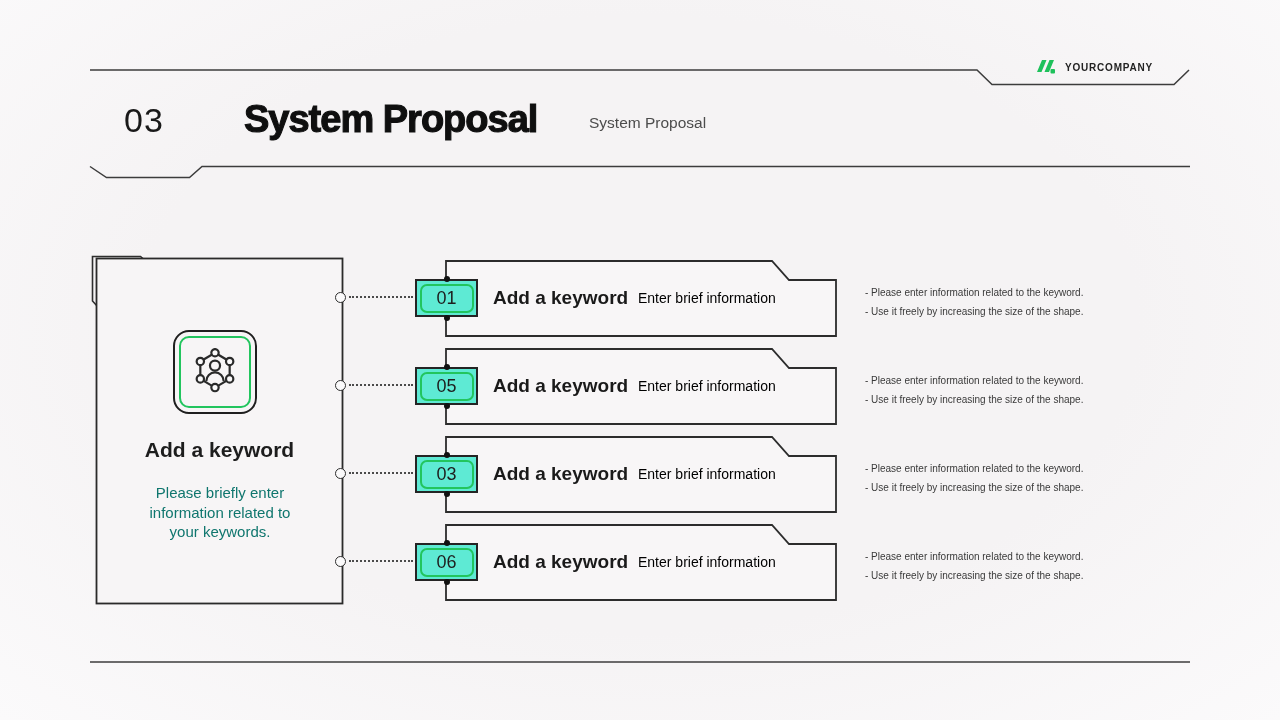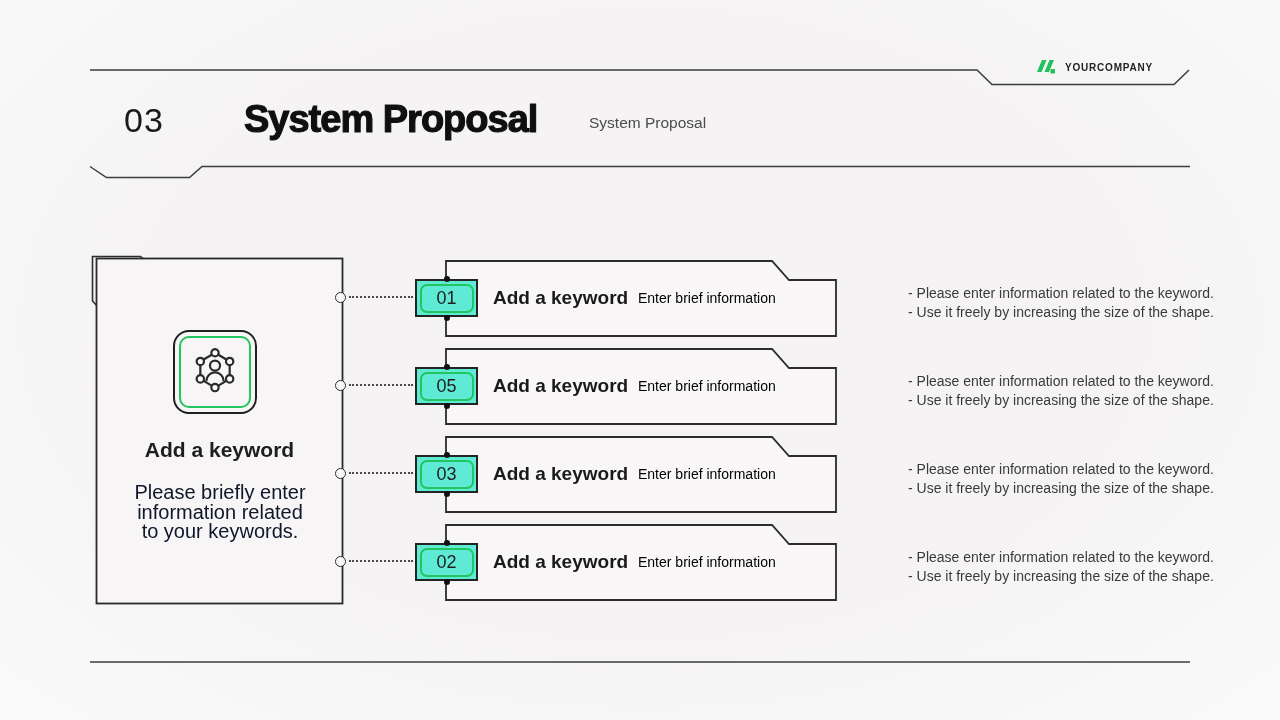--- a/index.html
+++ b/index.html
@@ -16,36 +16,36 @@
   .title{left:244px;top:98px;font-size:38px;font-weight:bold;color:#0f0f0f;
          letter-spacing:-1px;-webkit-text-stroke:1.1px #0f0f0f;}
   .subtitle{left:589px;top:114px;font-size:15.5px;color:#4c4c4c;}
   .logo{left:1036px;top:58px;display:flex;align-items:center;text-align:center;}
   .logo-text{font-size:10px;font-weight:bold;letter-spacing:.8px;color:#232323;margin-left:7px;margin-top:2px;}
   
   .card-icon-outer{left:173px;top:330px;width:80px;height:80px;border:2.5px solid #1f1f1f;border-radius:16px;}
   .card-icon-inner{position:absolute;inset:4px;border:2px solid #22c55e;border-radius:10px;
                    display:flex;align-items:center;justify-content:center;}
   .card-title{left:96px;width:247px;top:438px;text-align:center;font-size:21px;font-weight:600;color:#1d1d1d;}
-  .card-desc{left:133px;width:174px;top:483px;text-align:center;font-size:20px;line-height:19.5px;color:#0f172a;}
+  .card-desc{left:133px;width:174px;top:483px;text-align:center;font-size:15px;line-height:19.5px;color:#0f766e;}
   
   .row{position:absolute;left:0;width:1280px;height:78px;}
   .node{position:absolute;left:335px;top:32px;width:11px;height:11px;border:1.6px solid #2e2e2e;
         border-radius:50%;background:#fbfafb;box-sizing:border-box;}
   .dotline{position:absolute;left:349px;top:36px;width:64px;height:0;border-top:2px dotted #4a4a4a;}
   .rowbox{position:absolute;left:444px;top:0;}
   .badge{position:absolute;left:415px;top:19px;width:63px;height:38px;background:#5eead4;
          border:2px solid #242424;border-radius:0;box-sizing:border-box;}
   .badge-inner{position:absolute;inset:2.5px;border:2px solid #22c55e;border-radius:7px;
          display:flex;align-items:center;justify-content:center;font-size:18px;color:#1e1e1e;}
   .jdot{position:absolute;left:443.5px;width:6px;height:6px;border-radius:50%;background:#111;}
   .jdot.t{top:16px;} .jdot.b{top:55px;}
   .row-title{position:absolute;left:493px;top:27px;font-size:19px;font-weight:600;color:#1a1a1a;}
   .row-hint{position:absolute;left:638px;top:30px;font-size:14px;color:#000000;}
-  .row-notes{position:absolute;left:908px;top:24px;font-size:14px;line-height:18.5px;color:#3a3a3a;}
+  .row-notes{position:absolute;left:865px;top:24px;font-size:10px;line-height:18.5px;color:#3a3a3a;}
 </style>
 </head>
 <body>
 
 <svg class="abs" width="1280" height="720" style="left:0;top:0;">
 
   <path d="M90,70 H977 L992,84.5 H1174 L1189,70" fill="none" stroke="#3c3c3c" stroke-width="1.5"></path>
 
   <path d="M90,166.5 L106.5,177.5 H189.5 L202,166.5 H1190" fill="none" stroke="#3c3c3c" stroke-width="1.5"></path>
 
@@ -150,21 +150,21 @@
   </div>
 </div>
 
 <div class="row" style="top:524px;">
   <svg class="rowbox" width="394" height="78">
     <polygon points="2,1 328,1 345,20 392,20 392,76 2,76" fill="#f8f6f7" stroke="#2c2c2c" stroke-width="1.8"></polygon>
   </svg>
   <span class="node"></span>
   <span class="dotline"></span>
   <div class="badge">
-    <div class="badge-inner">02</div>
+    <div class="badge-inner">06</div>
   </div>
   <span class="jdot t"></span>
   <span class="jdot b"></span>
   <div class="row-title">Add a keyword</div>
   <div class="row-hint">Enter brief information</div>
   <div class="row-notes">
     <div>- Please enter information related to the keyword.</div>
     <div>- Use it freely by increasing the size of the shape.</div>
   </div>
 </div>

